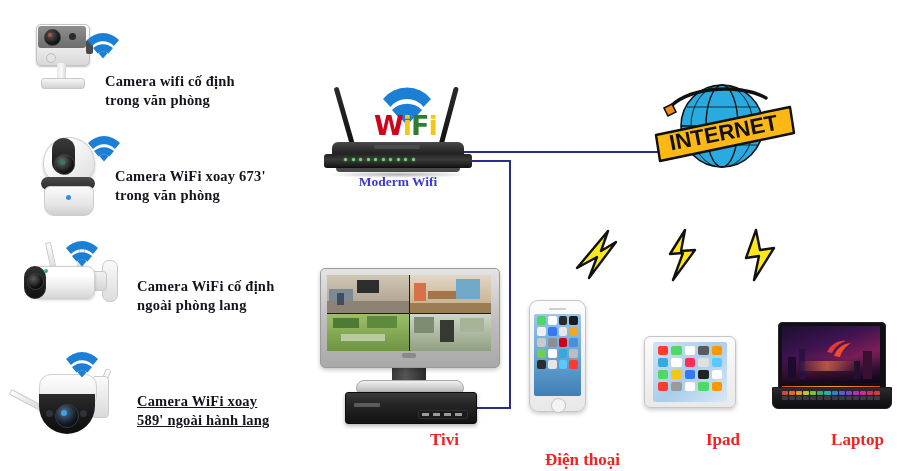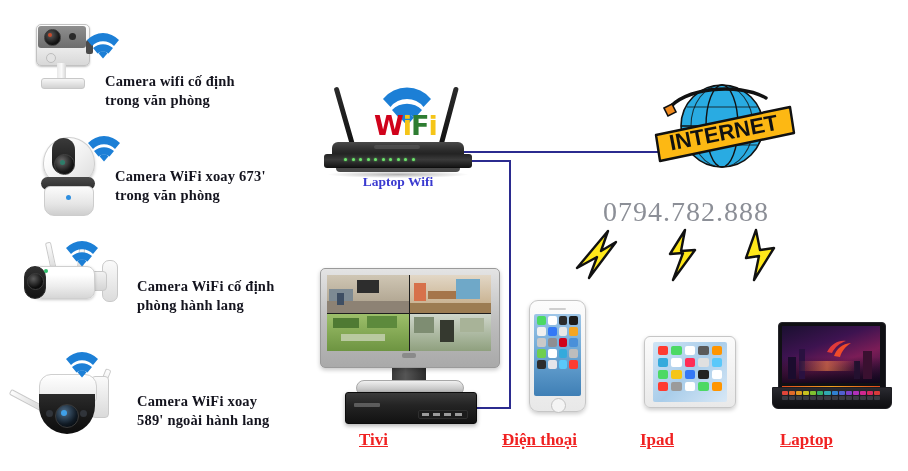--- a/index.html
+++ b/index.html
@@ -205,21 +205,21 @@
     border:1px solid #1e1e22;}
   .lt-keys{position:absolute;left:10px;top:69px;width:98px;height:10px;display:grid;
     grid-template-columns:repeat(14,1fr);grid-auto-rows:4px;gap:1px;}
   .lt-keys i{display:block;border-radius:1px;}
   .lt-strip{position:absolute;left:10px;top:64px;width:98px;height:2px;
     background:linear-gradient(90deg,#e04a1a,#f0a020,#e04a1a);}
   .rog-eye{position:absolute;left:44px;top:14px;width:26px;height:18px;}
 
   
   .devlabel{position:absolute;font-family:"Liberation Serif",serif;font-weight:bold;
-    font-size:17px;color:#f02222;text-align:left;text-decoration:underline;}
+    font-size:17px;color:#f02222;text-align:right;}
 </style>
 </head>
 <body>
 
 <div class="stage">
 
 
   <div class="cam" style="left:22px;top:18px;width:95px;height:76px;">
     <div class="cube-body"></div>
     <div class="cube-face"></div>
@@ -268,39 +268,39 @@
     <div class="bul-lens"></div>
     <div class="bul-led"></div>
   </div>
   <svg class="wifi-ico" style="left:62px;top:235px;" width="40" height="32" viewBox="0 0 40 32">
     <path d="M4 13 A22 22 0 0 1 36 13 L31 19 A15 15 0 0 0 9 19 Z" fill="#1C7FD6"></path>
     <path d="M10 21 A15 15 0 0 1 30 21 L25.5 26.5 A8.5 8.5 0 0 0 14.5 26.5 Z" fill="#1C7FD6"></path>
     <path d="M20 31.5 L15.5 26.3 A6 6 0 0 1 24.5 26.3 Z" fill="#1C7FD6"></path>
   </svg>
   <div class="camlabel" style="left:137px;top:277px;">
     <span>Camera WiFi cố định</span>
-    <span>phòng hành lang</span>
+    <span>ngoài phòng lang</span>
   </div>
 
   <div class="cam" style="left:15px;top:352px;width:110px;height:95px;">
     <div class="ant" style="left:8px;top:30px;height:34px;transform:rotate(-62deg);"></div>
     <div class="ant" style="left:84px;top:16px;height:34px;transform:rotate(22deg);"></div>
     <div class="ptz-mount"></div>
     <div class="ptz-top"></div>
     <div class="ptz-dome"></div>
     <div class="ptz-ir" style="left:31px;top:58px;"></div>
     <div class="ptz-ir" style="left:65px;top:58px;"></div>
     <div class="ptz-lens"></div>
   </div>
   <svg class="wifi-ico" style="left:62px;top:346px;" width="40" height="32" viewBox="0 0 40 32">
     <path d="M4 13 A22 22 0 0 1 36 13 L31 19 A15 15 0 0 0 9 19 Z" fill="#1C7FD6"></path>
     <path d="M10 21 A15 15 0 0 1 30 21 L25.5 26.5 A8.5 8.5 0 0 0 14.5 26.5 Z" fill="#1C7FD6"></path>
     <path d="M20 31.5 L15.5 26.3 A6 6 0 0 1 24.5 26.3 Z" fill="#1C7FD6"></path>
   </svg>
-  <div class="camlabel" style="left:137px;top:392px;">
+  <div class="camlabel" style="left:137px;top:392px;text-decoration:underline;">
     <span>Camera WiFi xoay</span>
     <span>589' ngoài hành lang</span>
   </div>
 
   <div class="line" style="left:455px;top:151px;width:210px;height:2px;"></div>
   <div class="line" style="left:455px;top:160px;width:56px;height:2px;"></div>
   <div class="line" style="left:509px;top:160px;width:2px;height:248px;"></div>
   <div class="line" style="left:455px;top:407px;width:56px;height:2px;"></div>
 
   <div class="router">
@@ -325,42 +325,41 @@
     </div>
   </div>
   <svg class="wifi-ico" style="left:378px;top:82px;" width="58" height="44" viewBox="0 0 58 44">
     <path d="M5 17 A31 31 0 0 1 53 17 L45.5 25 A21 21 0 0 0 12.5 25 Z" fill="#1C7FD6"></path>
     <path d="M14 28 A21 21 0 0 1 44 28 L37 36 A11.5 11.5 0 0 0 21 36 Z" fill="#1C7FD6"></path>
     <path d="M29 43.5 L22 35.5 A9 9 0 0 1 36 35.5 Z" fill="#1C7FD6"></path>
   </svg>
   <div class="wifi-word">
     <span class="w">W</span><span class="i1">i</span><span class="f">F</span><span class="i2">i</span>
   </div>
-  <div class="modem-label">Laptop Wifi</div>
+  <div class="modem-label">Moderm Wifi</div>
 
   <div class="globe">
     <svg width="160" height="92" viewBox="0 0 160 92">
       <g>
         <circle cx="80" cy="46" r="41" fill="#29ABE2" stroke="#111" stroke-width="1.6"></circle>
         <ellipse cx="80" cy="46" rx="16" ry="41" fill="none" stroke="#111" stroke-width="1.4"></ellipse>
         <ellipse cx="80" cy="46" rx="31" ry="41" fill="none" stroke="#111" stroke-width="1.1" opacity=".8"></ellipse>
         <line x1="39" y1="46" x2="121" y2="46" stroke="#111" stroke-width="1.3"></line>
         <path d="M45 27 H115" fill="none" stroke="#111" stroke-width="1.1" opacity=".8"></path>
         <path d="M45 65 H115" fill="none" stroke="#111" stroke-width="1.1" opacity=".8"></path>
         <path d="M26 30 C40 8 96 2 124 18" fill="none" stroke="#111" stroke-width="3.4" stroke-linecap="round"></path>
         <path d="M22 28 l8 -4 4 8 -8 4 z" fill="#F08A1E" stroke="#111" stroke-width="1.6"></path>
       </g>
       <g>
         <path d="M14 55 L148 27 L152 53 L18 81 Z" fill="#FDB813" stroke="#111" stroke-width="2.4" stroke-linejoin="round"></path>
       </g>
       <text x="83" y="60" transform="rotate(-11 83 60)" text-anchor="middle" font-family="Liberation Sans, sans-serif" font-weight="bold" font-size="22" fill="#111" id="internet-banner-text">INTERNET</text>
     </svg>
   </div>
 
-  <div class="phone-num">0794.782.888</div>
 
   <svg class="abs" style="left:575px;top:228px;" width="46" height="52" viewBox="0 0 46 52">
     <path d="M2 40 L33 3 L26 23 L41 14 L14 50 L22 29 Z" fill="#FFE81A" stroke="#111" stroke-width="2.4" stroke-linejoin="round"></path>
   </svg>
   <svg class="abs" style="left:665px;top:228px;" width="34" height="54" viewBox="0 0 34 54">
     <path d="M20 2 L5 26 L18 25 L8 52 L30 22 L16 23 Z" fill="#FFE81A" stroke="#111" stroke-width="2.4" stroke-linejoin="round"></path>
   </svg>
   <svg class="abs" style="left:743px;top:228px;" width="34" height="54" viewBox="0 0 34 54">
     <path d="M13 2 L3 30 L16 28 L11 52 L31 20 L17 22 Z" fill="#FFE81A" stroke="#111" stroke-width="2.4" stroke-linejoin="round"></path>
   </svg>
@@ -510,17 +509,17 @@
       <i style="background:#3a3a42;"></i>
         <i style="background:#3a3a42;"></i>
         <i style="background:#3a3a42;"></i>
         <i style="background:#3a3a42;"></i>
       <i style="background:#3a3a42;"></i>
         <i style="background:#3a3a42;"></i>
     </div>
   </div>
 
   <div class="devlabel" style="left:359px;top:430px;width:100px;">Tivi</div>
-  <div class="devlabel" style="left:502px;top:430px;width:118px;">Điện thoại</div>
+  <div class="devlabel" style="left:502px;top:450px;width:118px;">Điện thoại</div>
   <div class="devlabel" style="left:780px;top:430px;width:104px;">Laptop</div>
   <div class="devlabel" style="left:640px;top:430px;width:100px;">Ipad</div>
 
 </div>
 
 </body></html>

